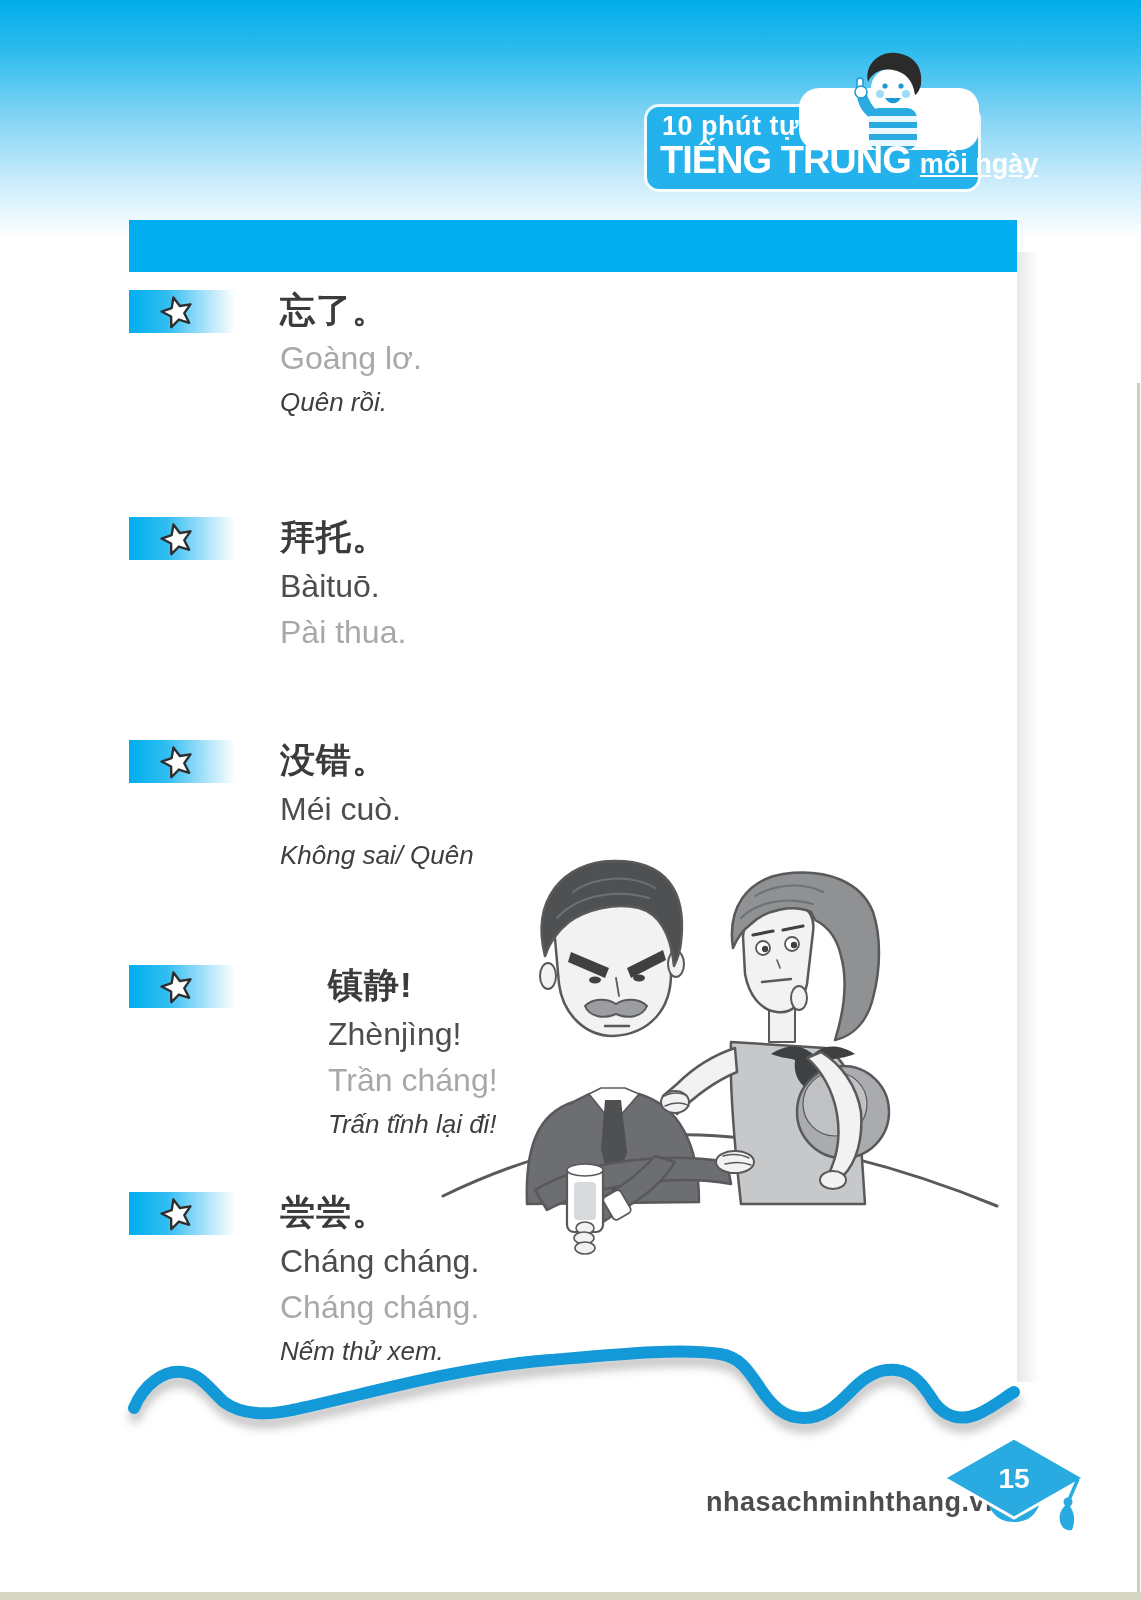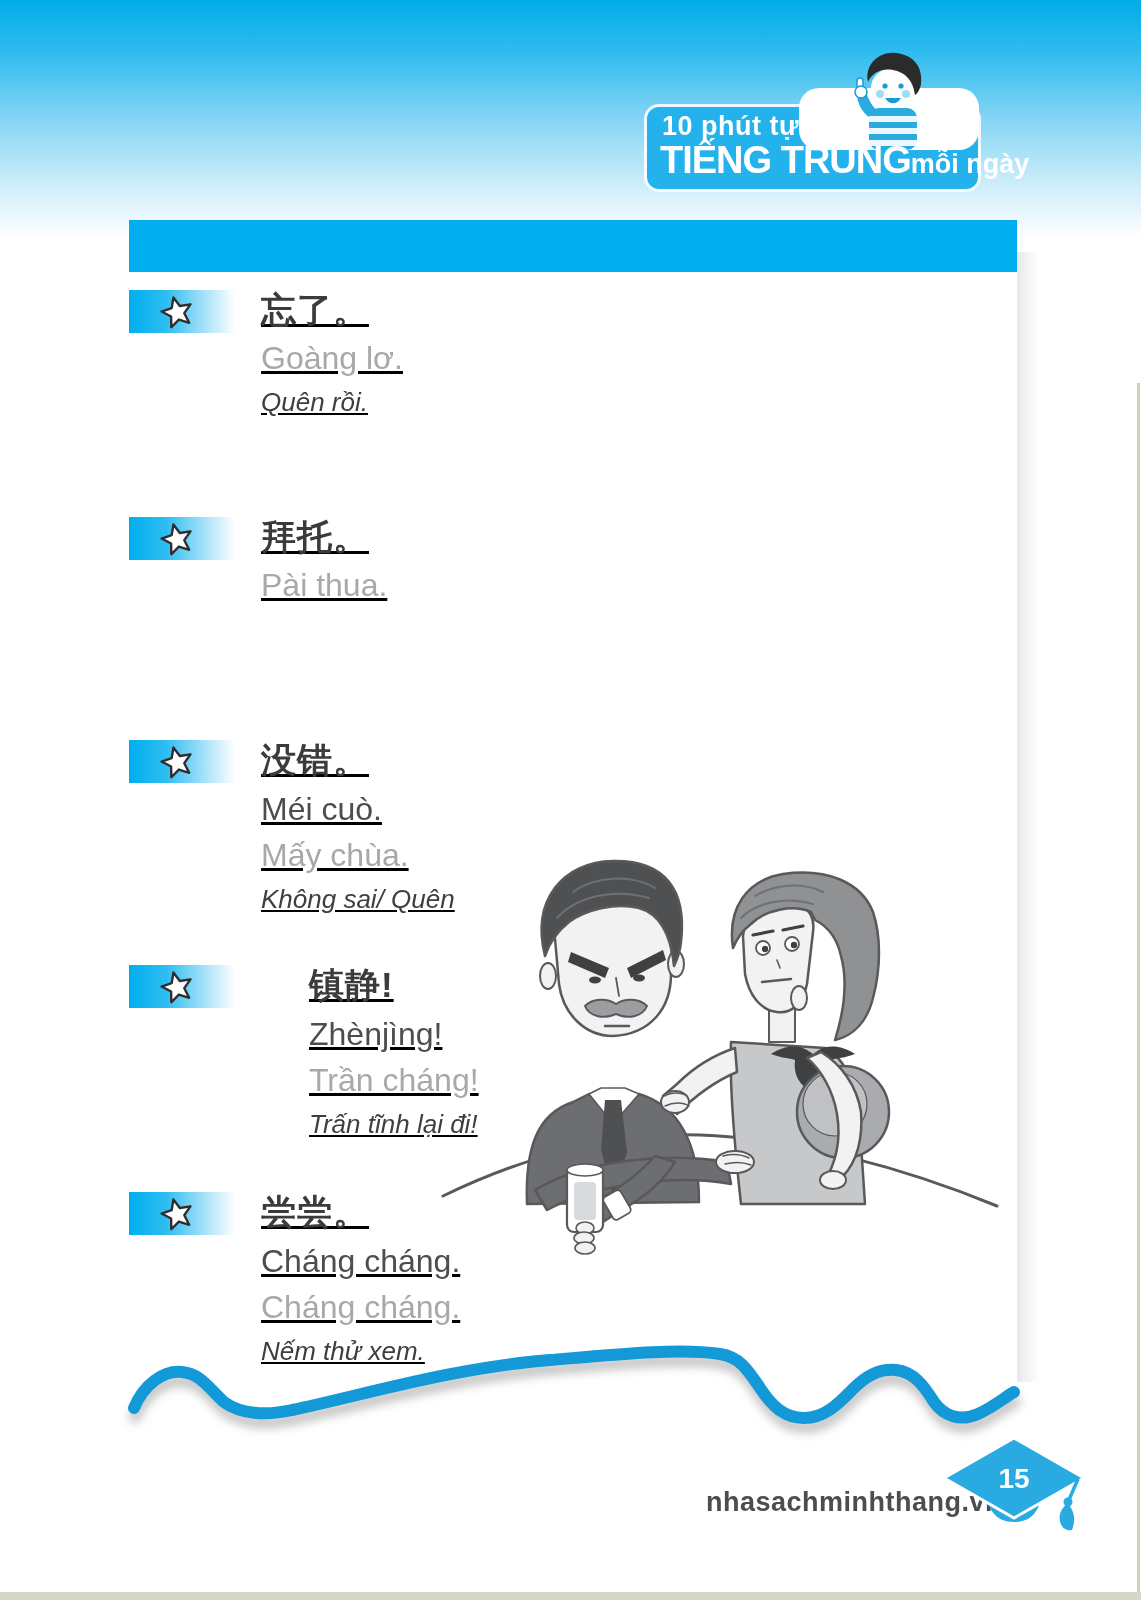--- a/index.html
+++ b/index.html
@@ -11,35 +11,35 @@
   .sky{left:0;top:0;width:1141px;height:238px;
        background:linear-gradient(180deg,#00ace9 0%,#2fbcee 22%,#7fd3f4 48%,#c7ebfa 75%,#ffffff 100%);}
 
   
   .logo-tab{left:799px;top:88px;width:180px;height:62px;background:#ffffff;border-radius:20px;}
   .logo-box{left:647px;top:107px;width:331px;height:82px;background:#23b2ec;border-radius:12px;
             box-shadow:0 0 0 3px rgba(255,255,255,.85);}
   .logo-line1{left:662px;top:111px;color:#ffffff;font-weight:bold;font-size:27px;letter-spacing:.5px;}
   .logo-line2{left:660px;top:139px;color:#ffffff;white-space:nowrap;}
   .logo-main{font-weight:bold;font-size:38px;letter-spacing:-1px;text-align:right;}
-  .logo-suffix{font-weight:bold;font-size:27px;}
+  .logo-suffix{font-weight:bold;font-size:27px;margin-left:9px;text-decoration:underline;}
 
   
   .section-bar{left:129px;top:220px;width:888px;height:52px;background:#00aeef;}
 
   
   .card-shadow{left:1017px;top:252px;width:22px;height:1130px;
                background:linear-gradient(to right, rgba(110,110,110,.16), rgba(255,255,255,0));}
 
   
   .star-bar{left:129px;width:106px;height:43px;
             background:linear-gradient(90deg,#00aeef 0%,#2ebdf1 35%,#a9e2f9 72%,#ffffff 100%);}
   .star-icon{width:38px;height:38px;}
 
-  .entry-text{left:261px;width:460px;text-decoration:underline;}
+  .entry-text{left:280px;width:460px;}
   .line-hanzi{font-size:35px;line-height:52px;color:#3a3b3d;font-weight:bold;letter-spacing:1px;}
   .line-pinyin{font-size:32px;line-height:47px;color:#4c4d50;}
   .line-phonetic{font-size:32px;line-height:44px;color:#a6a8ab;}
   .line-meaning{font-size:26px;line-height:44px;color:#3d3e40;font-style:italic;}
 
   .wave{filter:drop-shadow(1px 9px 5px rgba(90,90,90,.35));}
 
   .footer-site{left:706px;top:1487px;font-size:27px;font-weight:bold;color:#4d4d4f;letter-spacing:.5px;}
 
   
@@ -94,31 +94,31 @@
     <div class="line-phonetic">Goàng lơ.</div>
     <div class="line-meaning">Quên rồi.</div>
   </div>
 
   <div class="abs star-bar" style="top:517px;"></div>
   <svg class="abs star-icon" style="left:158px;top:520px;transform:rotate(-14deg);" viewBox="0 0 38 38">
     <path d="M19,4 L23.2,13.9 L33.9,14.8 L25.8,21.9 L28.2,32.4 L19,26.8 L9.8,32.4 L12.2,21.9 L4.1,14.8 L14.8,13.9 Z" fill="#ffffff" stroke="#2e2e30" stroke-width="2.4" stroke-linejoin="round"></path>
   </svg>
   <div class="abs entry-text" style="top:511px;">
     <div class="line-hanzi">拜托。</div>
+    <div class="line-pinyin">Bàituō.</div>
     <div class="line-phonetic">Pài thua.</div>
   </div>
 
   <div class="abs star-bar" style="top:740px;"></div>
   <svg class="abs star-icon" style="left:158px;top:743px;transform:rotate(-14deg);" viewBox="0 0 38 38">
     <path d="M19,4 L23.2,13.9 L33.9,14.8 L25.8,21.9 L28.2,32.4 L19,26.8 L9.8,32.4 L12.2,21.9 L4.1,14.8 L14.8,13.9 Z" fill="#ffffff" stroke="#2e2e30" stroke-width="2.4" stroke-linejoin="round"></path>
   </svg>
   <div class="abs entry-text" style="top:734px;">
     <div class="line-hanzi">没错。</div>
     <div class="line-pinyin">Méi cuò.</div>
-    <div class="line-phonetic">Mấy chùa.</div>
     <div class="line-meaning">Không sai/ Quên</div>
   </div>
 
   <div class="abs star-bar" style="top:965px;"></div>
   <svg class="abs star-icon" style="left:158px;top:968px;transform:rotate(-14deg);" viewBox="0 0 38 38">
     <path d="M19,4 L23.2,13.9 L33.9,14.8 L25.8,21.9 L28.2,32.4 L19,26.8 L9.8,32.4 L12.2,21.9 L4.1,14.8 L14.8,13.9 Z" fill="#ffffff" stroke="#2e2e30" stroke-width="2.4" stroke-linejoin="round"></path>
   </svg>
   <div class="abs entry-text" style="top:959px;margin-left:48px;">
     <div class="line-hanzi">镇静!</div>
     <div class="line-pinyin">Zhènjìng!</div>

